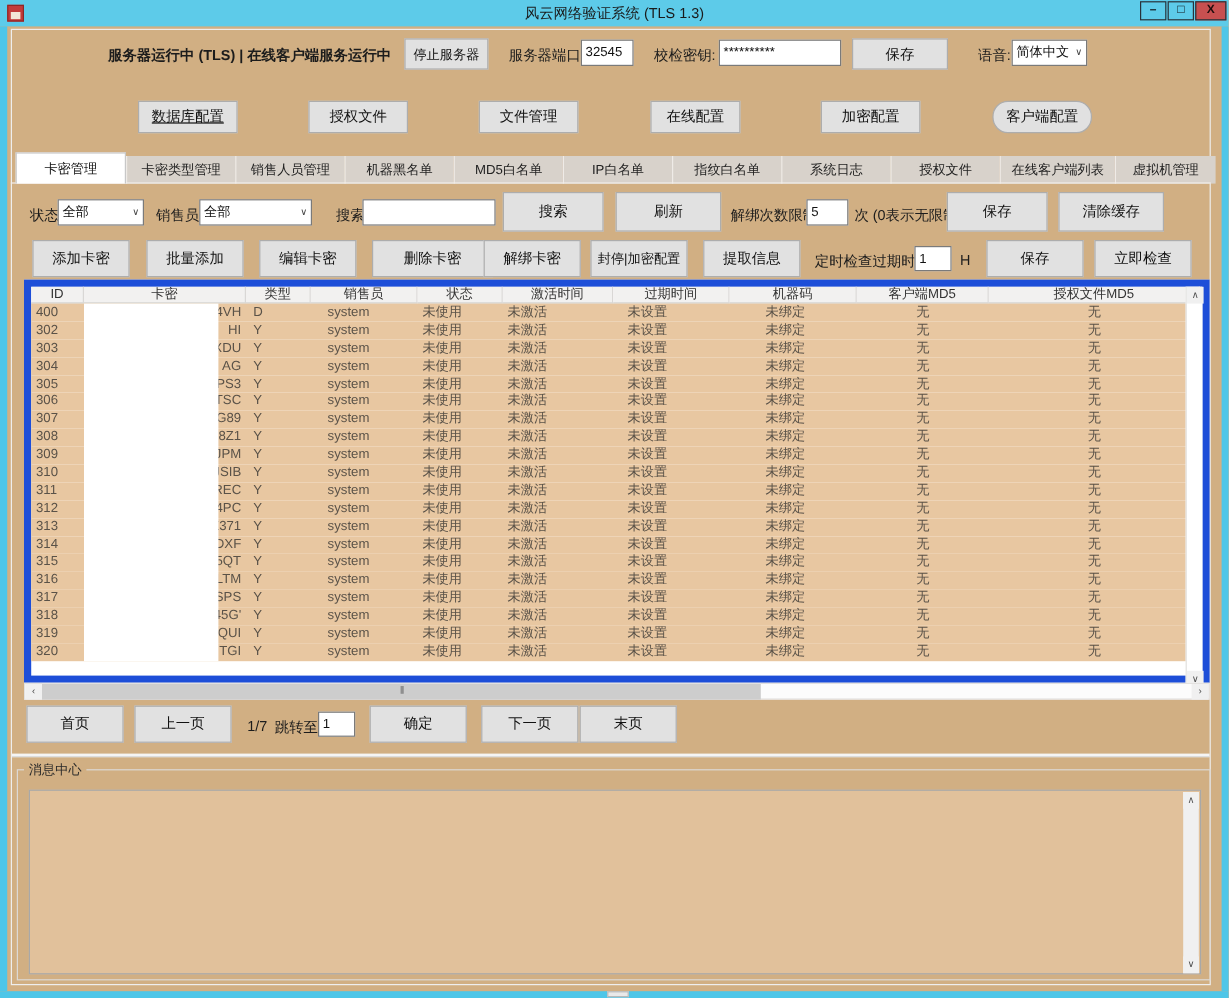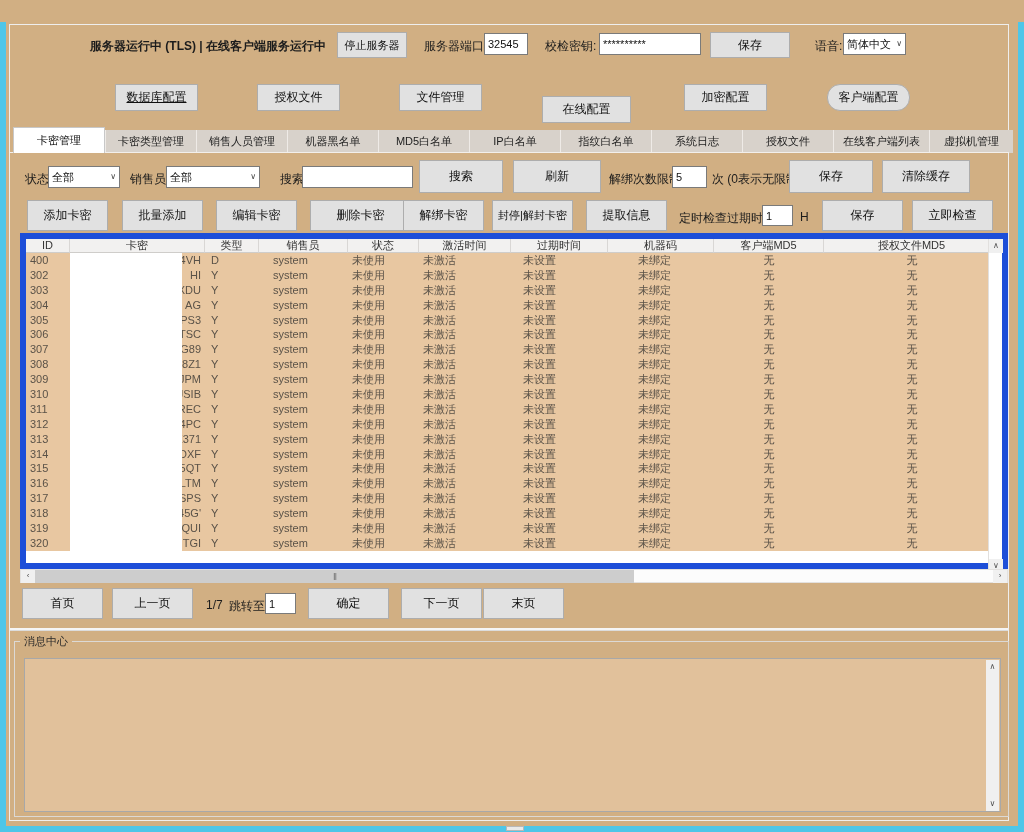--- a/index.html
+++ b/index.html
@@ -74,20 +74,27 @@
   .msgbox { position:absolute; left:24px; top:658px; width:977px; height:154px; background:#e1c19b; border:1px solid #a8a8a8; }
   .msgline { position:absolute; left:10px; font-size:11px; color:#5a5248; font-family:"DejaVu Sans Mono", monospace; white-space:nowrap; }
   .msb { position:absolute; right:1px; top:1px; width:13px; height:151px; background:#f0f0f0; }
   .msb .sb-arrow { width:13px; }
 </style>
 </head>
 <body>
 
 <div id="root">
 
+  <div class="titlebar">
+    <div class="app-icon"></div>
+    <div class="win-title">风云网络验证系统 (TLS 1.3)</div>
+    <div class="winbtn btn-min">–</div>
+    <div class="winbtn btn-max">□</div>
+    <div class="winbtn btn-close">X</div>
+  </div>
 
   <div class="frame frame-l"></div>
   <div class="frame frame-r"></div>
   <div class="frame frame-b"></div>
   <div class="grip"></div>
   <div class="panel-bg"></div>
 
   <div class="lbl" style="left:90px; top:38px; font-weight:bold;">服务器运行中 (TLS) | 在线客户端服务运行中</div>
   <div class="btn" style="left:337px; top:32px; width:70px; height:26px; font-size:11px;">停止服务器</div>
   <div class="lbl" style="left:424px; top:38px;">服务器端口:</div>
@@ -97,21 +104,21 @@
   <div class="btn" style="left:710px; top:32px; width:80px; height:26px;">保存</div>
   <div class="lbl" style="left:815px; top:38px;">语音:</div>
   <div class="sel" style="left:843px; top:33px; width:63px; height:22px;">
     <span>简体中文</span>
     <span class="chev">∨</span>
   </div>
 
   <div class="btn" style="left:115px; top:84px; width:83px; height:27px;text-decoration:underline;">数据库配置</div>
   <div class="btn" style="left:257px; top:84px; width:83px; height:27px;">授权文件</div>
   <div class="btn" style="left:399px; top:84px; width:83px; height:27px;">文件管理</div>
-  <div class="btn" style="left:542px; top:84px; width:89px; height:27px;margin-top:12px;">在线配置</div>
+  <div class="btn" style="left:542px; top:84px; width:75px; height:27px;">在线配置</div>
   <div class="btn" style="left:684px; top:84px; width:83px; height:27px;">加密配置</div>
   <div class="btn" style="left:827px; top:84px; width:83px; height:27px;border-radius:13px;">客户端配置</div>
 
   <div class="tab-active">卡密管理</div>
   <div class="tab" style="left:105px; width:91px;">卡密类型管理</div>
   <div class="tab" style="left:196px; width:91px;">销售人员管理</div>
   <div class="tab" style="left:287px; width:91px;">机器黑名单</div>
   <div class="tab" style="left:378px; width:91px;">MD5白名单</div>
   <div class="tab" style="left:469px; width:91px;">IP白名单</div>
   <div class="tab" style="left:560px; width:91px;">指纹白名单</div>
@@ -139,21 +146,21 @@
   <div class="tbox" style="left:672px; top:166px; width:35px; height:22px;">5</div>
   <div class="lbl" style="left:712px; top:171px;">次 (0表示无限制)</div>
   <div class="btn" style="left:789px; top:160px; width:84px; height:33px;">保存</div>
   <div class="btn" style="left:882px; top:160px; width:88px; height:33px;">清除缓存</div>
 
   <div class="btn" style="left:27px; top:200px; width:81px; height:31px;">添加卡密</div>
   <div class="btn" style="left:122px; top:200px; width:81px; height:31px;">批量添加</div>
   <div class="btn" style="left:216px; top:200px; width:81px; height:31px;">编辑卡密</div>
   <div class="btn" style="left:310px; top:200px; width:101px; height:31px;">删除卡密</div>
   <div class="btn" style="left:403px; top:200px; width:81px; height:31px;">解绑卡密</div>
-  <div class="btn" style="left:492px; top:200px; width:81px; height:31px; font-size:11px;">封停|解封卡密</div>
+  <div class="btn" style="left:492px; top:200px; width:81px; height:31px; font-size:11px;">封停|加密配置</div>
   <div class="btn" style="left:586px; top:200px; width:81px; height:31px;">提取信息</div>
   <div class="lbl" style="left:679px; top:210px;">定时检查过期时间</div>
   <div class="tbox" style="left:762px; top:205px; width:31px; height:21px;">1</div>
   <div class="lbl" style="left:800px; top:210px;">H</div>
   <div class="btn" style="left:822px; top:200px; width:81px; height:31px;">保存</div>
   <div class="btn" style="left:912px; top:200px; width:81px; height:31px;">立即检查</div>
 
   <div class="tablebox">
     <div class="thead">
       <div class="th">ID</div>

